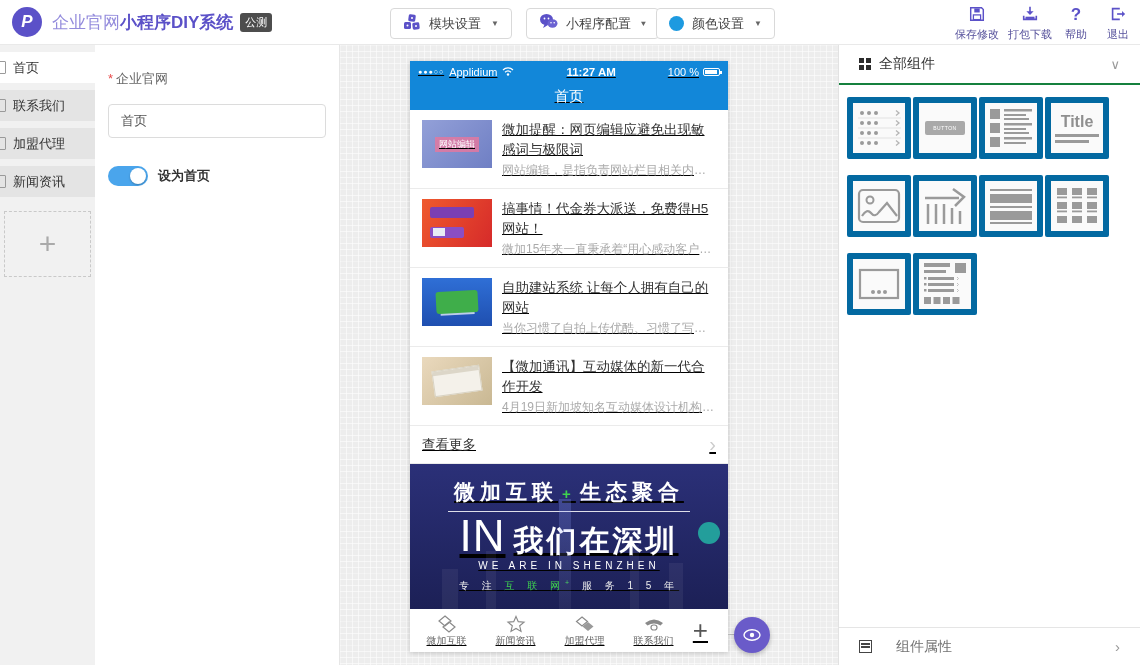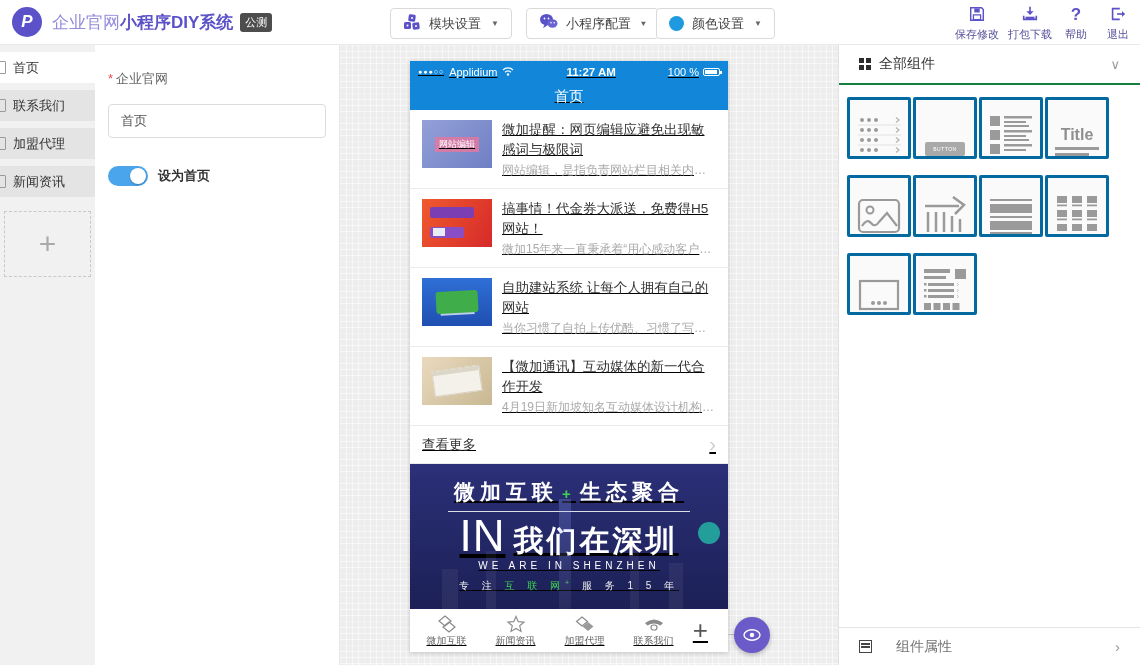--- a/index.html
+++ b/index.html
@@ -132,22 +132,22 @@
   
   .comp-panel { position:absolute; left:838px; top:45px; width:302px; height:620px;
                 background:#fff; border-left:1px solid #e2e2e2; overflow:hidden; }
   .comp-head { height:40px; border-bottom:2px solid #15803d; display:flex; align-items:center;
                padding:0 20px; cursor:pointer; }
   .grid-ic { display:grid; grid-template-columns:5px 5px; grid-gap:2px; margin-right:8px; }
   .grid-ic i { width:5px; height:5px; background:#2b2b2b; }
   .comp-title { font-size:14px; color:#333; }
   .head-chev { margin-left:auto; color:#999; font-size:13px; }
   .tiles { padding:12px 0 0 8px; display:flex; flex-wrap:wrap; }
-  .tile { width:64px; height:62px; border:3px solid #0369a1; background:#fafafa; border-radius:2px;
-          margin:0 2px 16px 0; display:flex; align-items:flex-end; justify-content:center;
+  .tile { width:64px; height:62px; border:6px solid #0369a1; background:#fafafa; border-radius:2px;
+          margin:0 2px 16px 0; display:flex; align-items:center; justify-content:center;
           cursor:pointer; flex:none; }
   .tile-btn-inner { background:#a9a9a9; color:#fff; border-radius:2px; font-size:5px;
                     letter-spacing:.5px; padding:4px 8px; }
   .tile-title-inner { text-align:center; color:#8f8f8f; }
   .tile-title-word { font-size:16px; font-weight:bold; line-height:1.1; }
   .tile-title-inner i { display:block; height:3px; background:#9a9a9a; margin-top:3px; }
   .tt-l1 { width:44px; } .tt-l2 { width:34px; margin-left:0; }
 
   .props-bar { position:absolute; left:0; right:0; bottom:0; height:38px; border-top:1px solid #e5e5e5;
                background:#fff; display:flex; align-items:center; padding:0 20px; cursor:pointer; }

